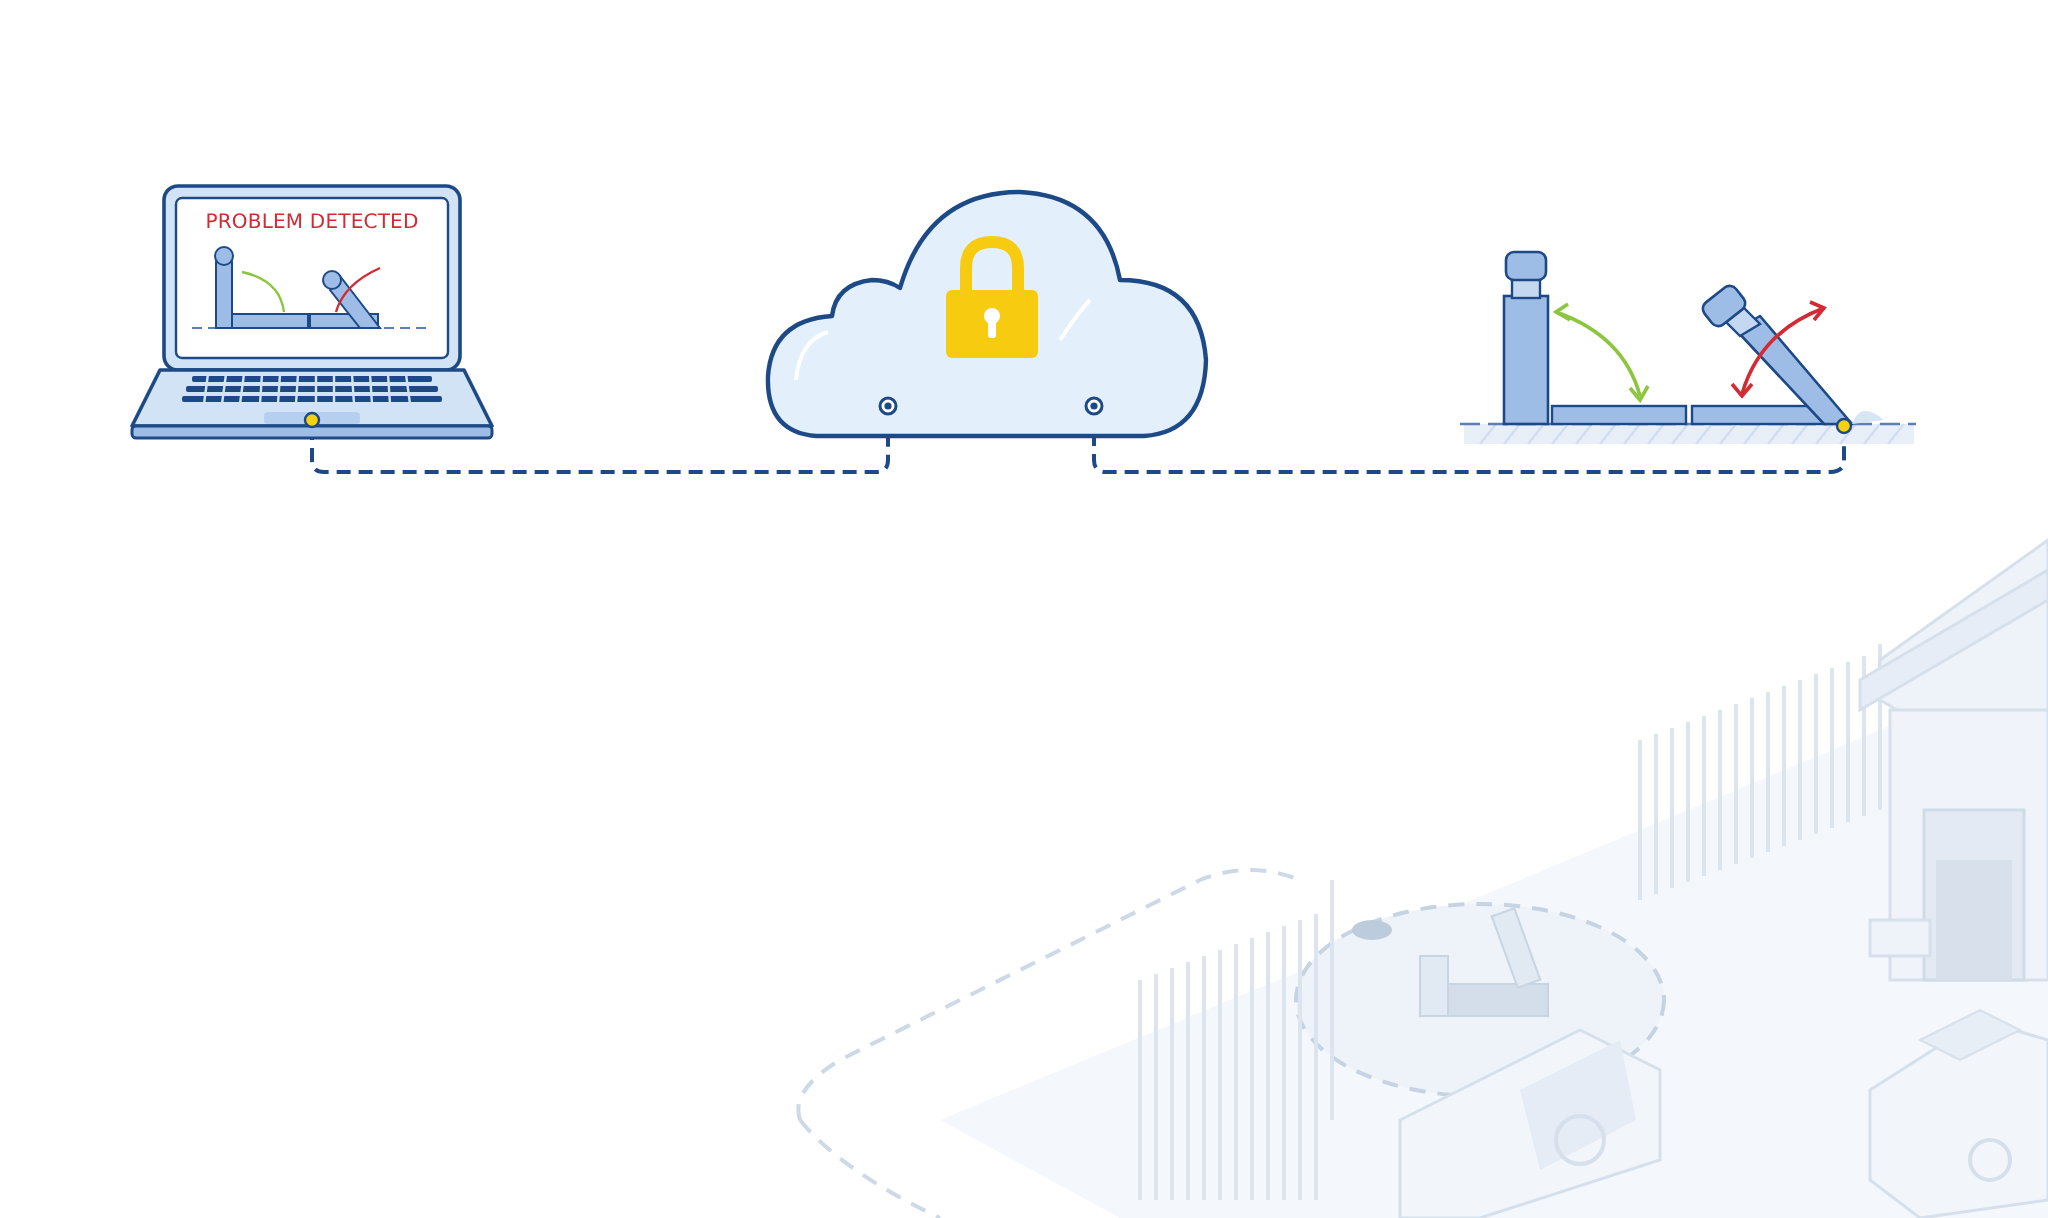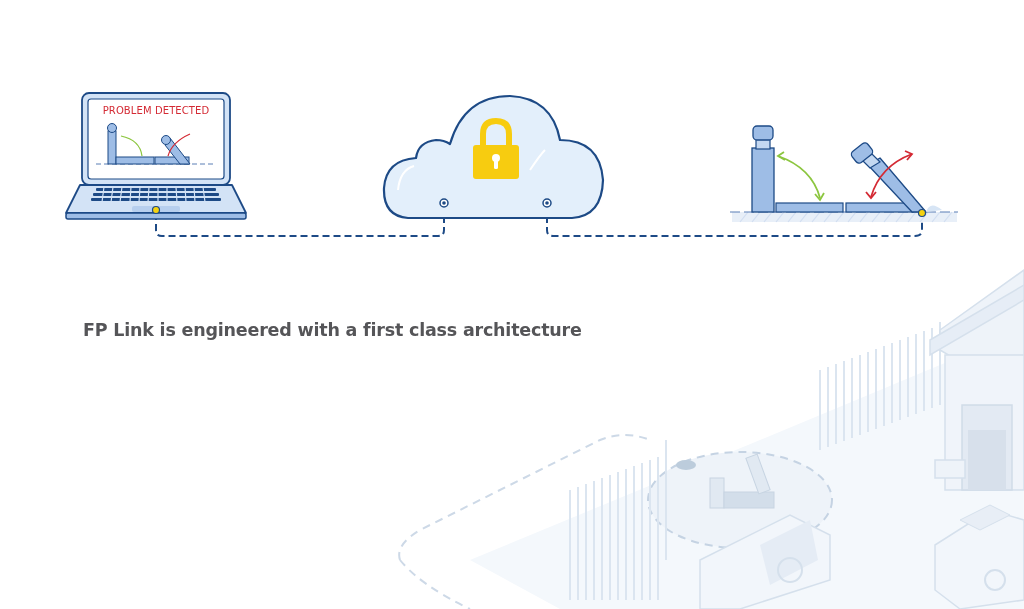--- a/index.html
+++ b/index.html
@@ -196,14 +196,13 @@
     <path d="M 926 212 Q 930 200 942 210" fill="#d7e5f5"></path>
 
     <path d="M 871 197 Q 880 166 912 154" fill="none" stroke="#d42a34" stroke-width="1.8"></path>
     <polyline points="866,192 871,198 876,192" fill="none" stroke="#d42a34" stroke-width="1.8"></polyline>
     <polyline points="905,151 912,154 907,160" fill="none" stroke="#d42a34" stroke-width="1.8"></polyline>
     <circle cx="922" cy="213" r="3.5" fill="#f5d20f" stroke="#1d4a86" stroke-width="1.2"></circle>
   </g>
 </svg>
 
 <div class="headline">
-  <div>FP Link is engineered with a first class architecture</div>
 </div>
 
 </body></html>

